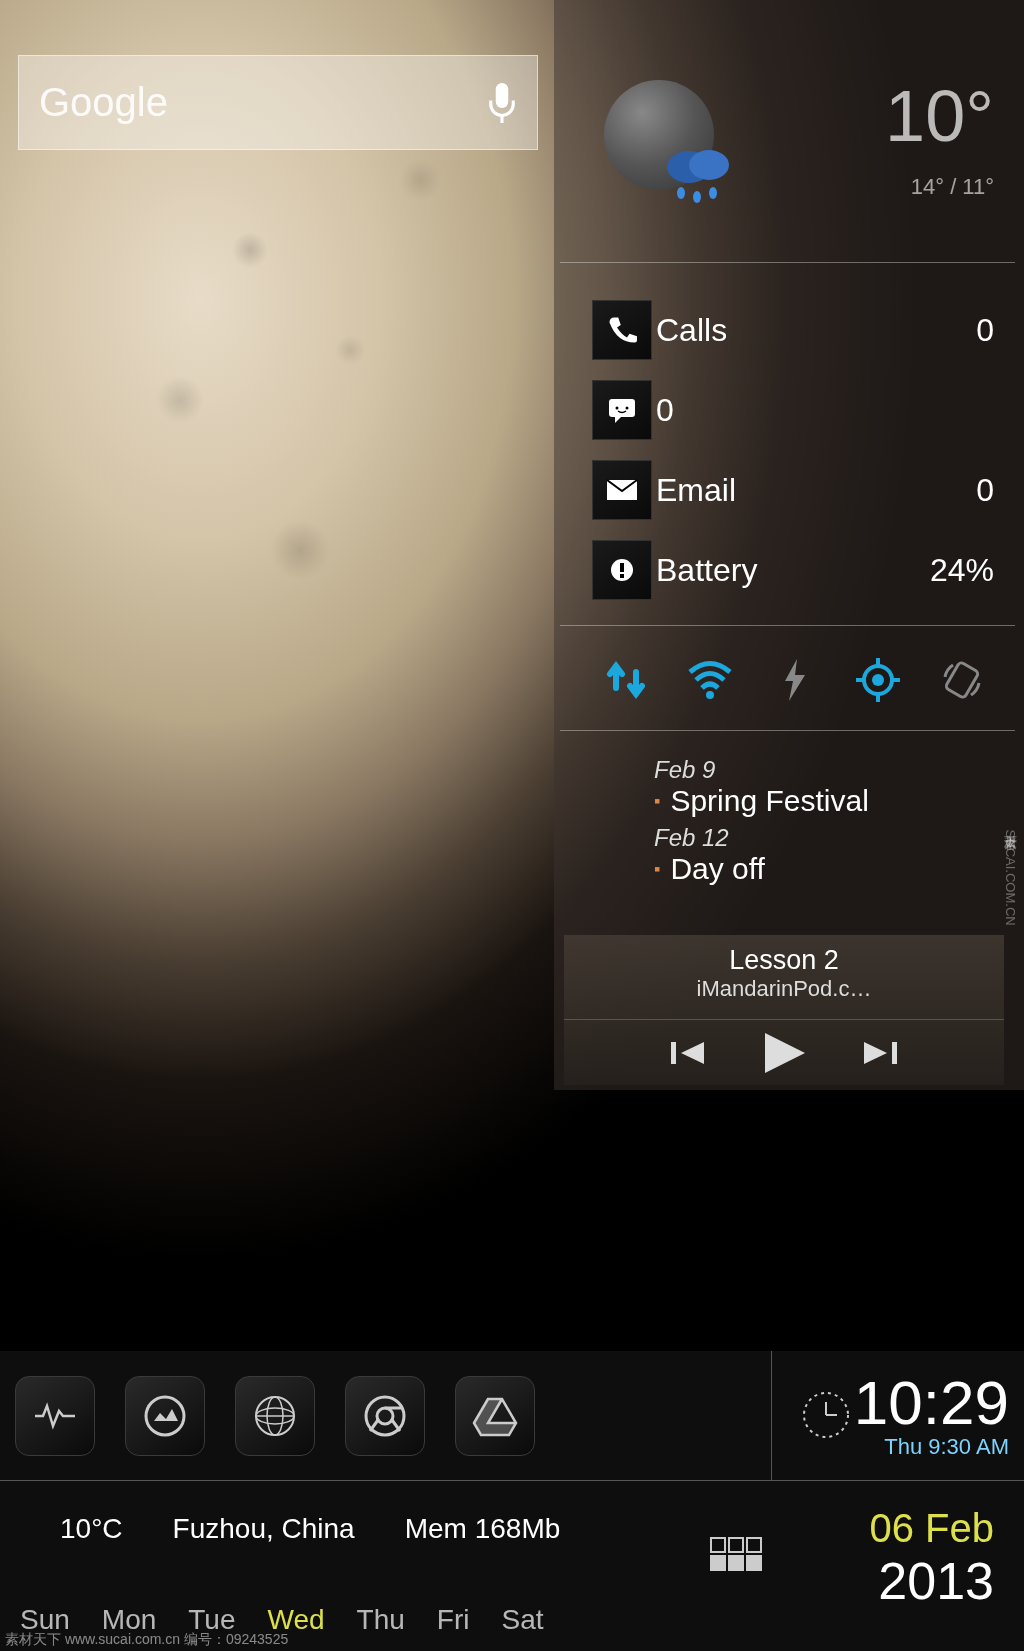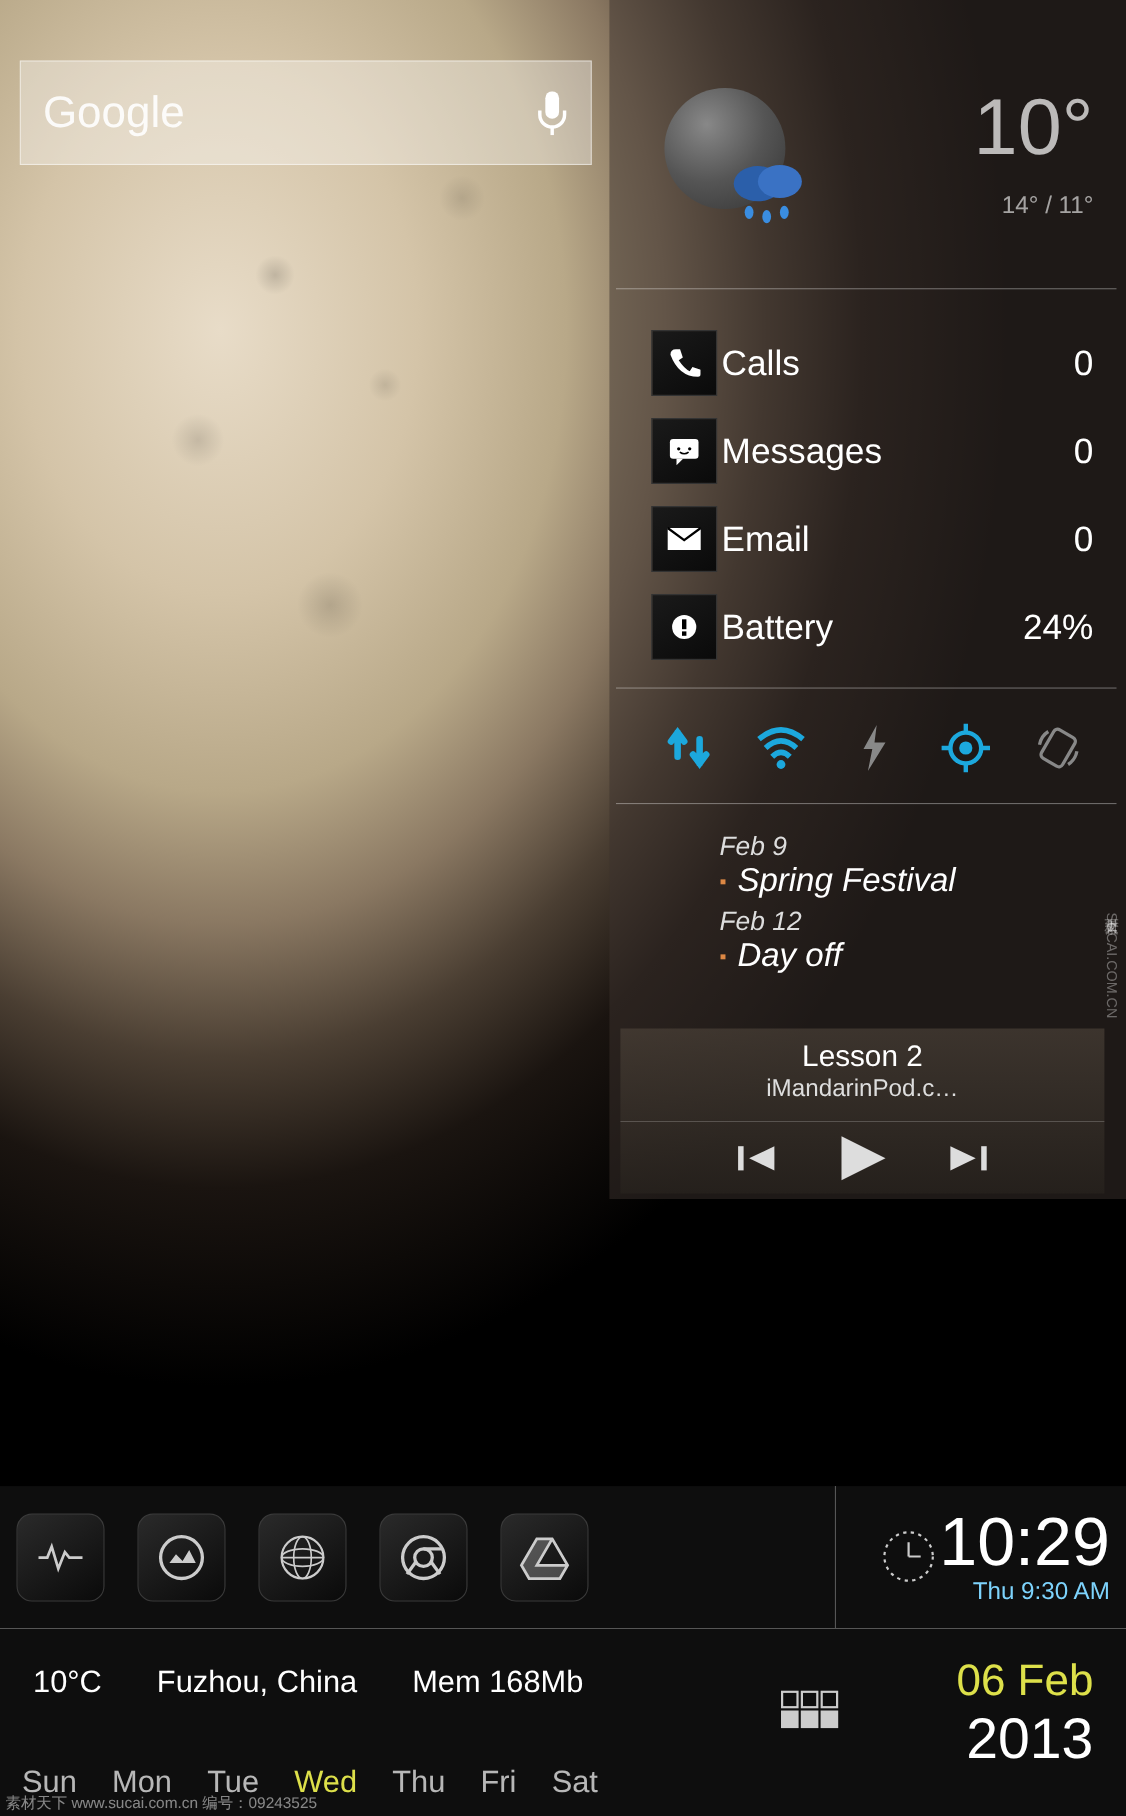--- a/index.html
+++ b/index.html
@@ -80,21 +80,21 @@
   display: flex; align-items: center; justify-content: space-around;
   z-index: 5; padding: 0 20px;
 }
 .toggle-icon { width: 50px; height: 50px; display: flex; align-items: center; justify-content: center; }
 
 .events {
   position: absolute; top: 750px; right: 0; width: 420px; z-index: 5;
   padding-left: 50px;
 }
 .event-date { font-size: 24px; color: #ddd; margin-top: 6px; font-style: italic; }
-.event-title { font-size: 30px; font-weight: 500; color: #fff; display: flex; align-items: center; gap: 10px; font-style: italic; }
+.event-title { font-size: 30px; font-weight: 500; color: #fff; display: flex; align-items: center; gap: 10px; }
 .event-title::before { content: '▪'; color: #d84; font-size: 18px; }
 
 .media-player {
   position: absolute; top: 935px; right: 20px; width: 440px; height: 150px;
   background: linear-gradient(180deg, rgba(80,70,60,.6), rgba(40,35,30,.7));
   z-index: 5;
 }
 .media-top { height: 85px; text-align: center; padding-top: 10px;
   border-bottom: 1px solid rgba(255,255,255,.2); }
 .media-title { font-size: 27px; }
@@ -112,28 +112,28 @@
 }
 .dock-icons { display: flex; gap: 30px; }
 .dock-icon {
   width: 80px; height: 80px;
   background: linear-gradient(145deg, #2a2a2a, #0a0a0a);
   border-radius: 14px;
   border: 1px solid #3a3a3a;
   display: flex; align-items: center; justify-content: center;
 }
 .clock-section { margin-left: auto; display: flex; align-items: center; 
-  border-left: 1px solid rgba(255,255,255,.3); padding-left: 39px; height: 100%; }
+  border-left: 1px solid rgba(255,255,255,.3); padding-left: 27px; height: 100%; }
 .clock-icon { width: 55px; height: 55px; }
 .clock-text { text-align: right; }
 .clock-time { font-size: 62px; font-weight: 300; line-height: 1; }
 .clock-alarm { font-size: 22px; color: #7dd3fc; }
 .info-row {
-  display: flex; align-items: center; height: 95px; padding: 0 30px;
-  font-size: 28px; font-weight: 300;
+  display: flex; align-items: center; height: 95px; padding: 0 18px;
+  font-size: 28px; font-weight: 300; margin-left: 42px;
 }
 .info-row > div { margin-right: 50px; }
 .date-section {
   position: absolute; right: 30px; bottom: 40px; text-align: right;
 }
 .date-day-month { font-size: 40px; color: #dde04a; font-weight: 400; }
 .date-year { font-size: 52px; font-weight: 300; }
 .apps-icon {
   position: absolute; right: 260px; bottom: 75px; width: 55px; height: 40px;
 }
@@ -196,21 +196,20 @@
   <div class="status-item">
     <div class="status-icon-box">
       <svg width="30" height="26" viewBox="0 0 30 26">
           <rect x="2" y="2" width="26" height="18" rx="3" fill="#fff"></rect>
           <path d="M8 20 L8 26 L14 20" fill="#fff"></path>
           <circle cx="10" cy="11" r="1.5" fill="#000"></circle>
           <circle cx="20" cy="11" r="1.5" fill="#000"></circle>
           <path d="M11 14 Q15 17 19 14" stroke="#000" stroke-width="1.5" fill="none"></path>
         </svg>
     </div>
-    <span class="status-label">Messages</span>
     <span class="status-value">0</span>
   </div>
   <div class="status-item">
     <div class="status-icon-box">
       <svg width="32" height="22" viewBox="0 0 32 22">
           <rect x="1" y="1" width="30" height="20" fill="#fff"></rect>
           <path d="M1 1 L16 12 L31 1" stroke="#000" stroke-width="2" fill="none"></path>
         </svg>
     </div>
     <span class="status-label">Email</span>

